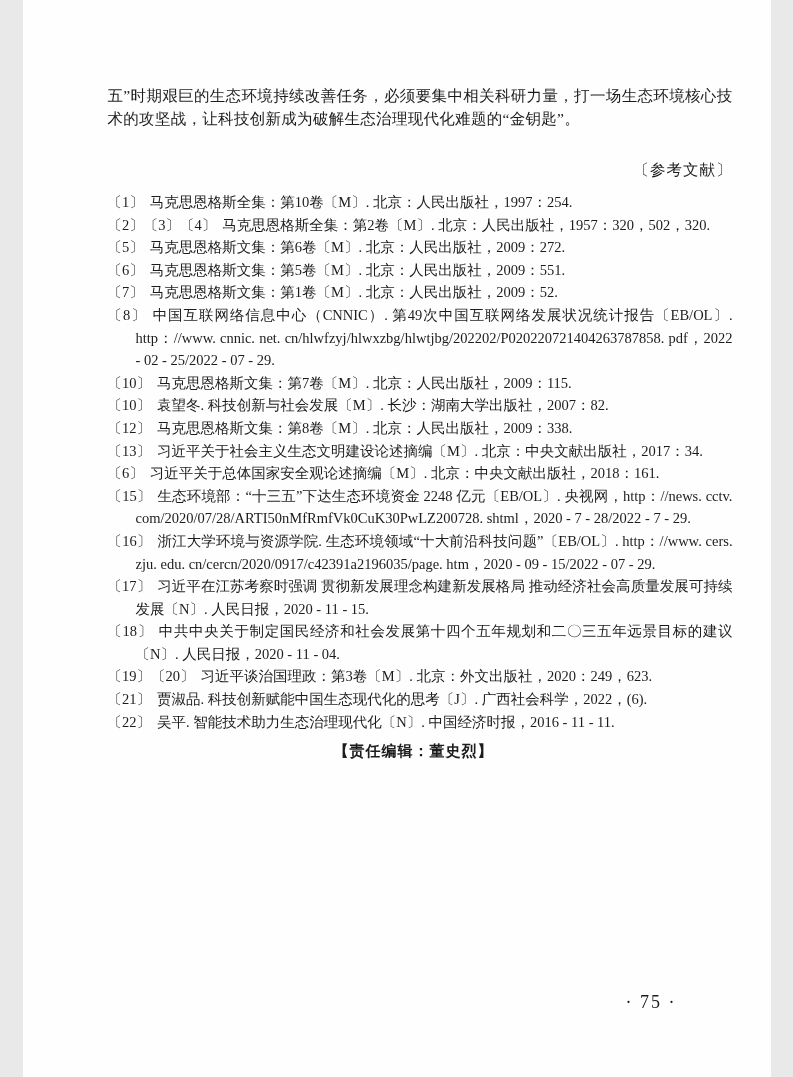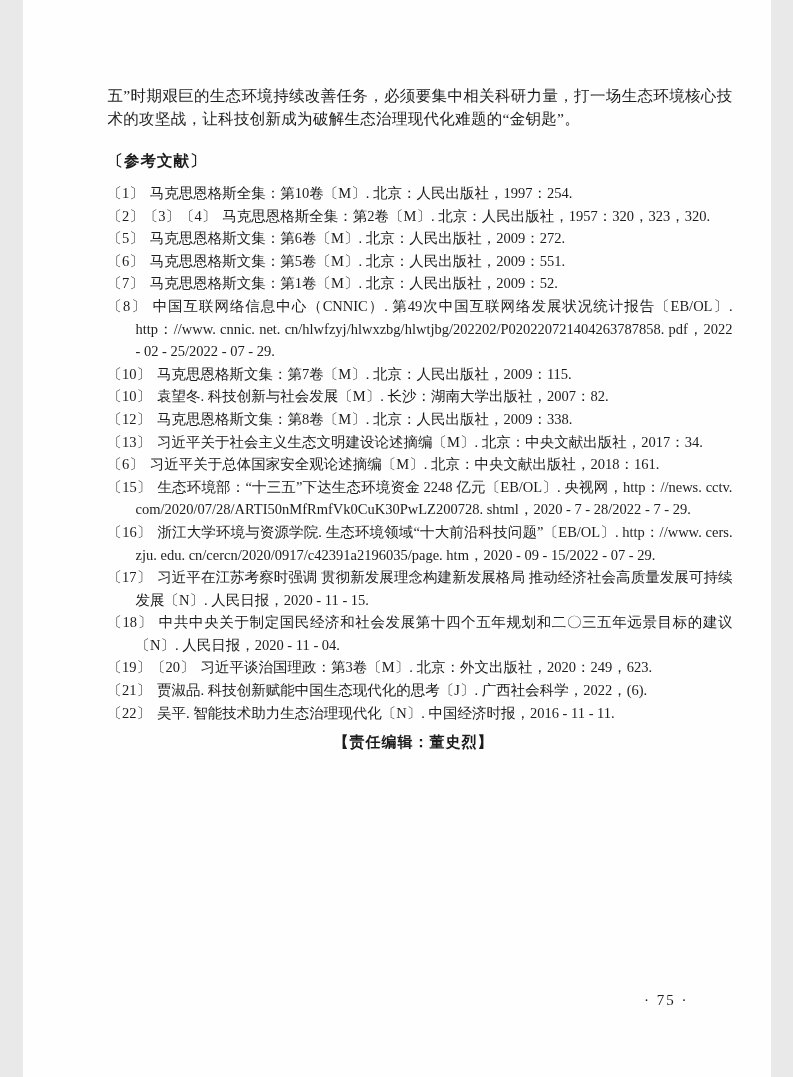--- a/index.html
+++ b/index.html
@@ -26,24 +26,24 @@
   }
   .body-paragraph {
     margin: 0;
     font-size: 15.5px;
     line-height: 23px;
     text-align: justify;
     text-justify: inter-ideograph;
     letter-spacing: 0.3px;
   }
   .references-heading {
-    margin: 21px 0 10px 0;
+    margin: 30px 0 10px 0;
     font-size: 15.5px;
-    font-weight: bold;
-    text-align: left;
+    font-weight: normal;
+    text-align: right;
     letter-spacing: 1px;
   }
   .ref-list {
     font-size: 14.5px;
     line-height: 22.6px;
   }
   .ref-item {
     padding-left: 28px;
     text-indent: -28px;
     text-align: justify;
@@ -57,40 +57,40 @@
     margin-top: 9px;
     padding-right: 13px;
     font-size: 15px;
     font-weight: bold;
     text-align: center;
     letter-spacing: 1px;
   }
   .page-number {
     position: absolute;
     top: 992px;
-    right: 82px;
-    font-size: 15px;
+    right: 94px;
+    font-size: 18px;
     letter-spacing: 2px;
   }
 </style>
 </head>
 <body>
 
 <div class="page">
   <div class="content">
 
     <p class="body-paragraph">五”时期艰巨的生态环境持续改善任务，必须要集中相关科研力量，打一场生态环境核心技术的攻坚战，让科技创新成为破解生态治理现代化难题的“金钥匙”。</p>
 
     <h2 class="references-heading">〔参考文献〕</h2>
 
     <div class="ref-list">
 
         <div class="ref-item"><span class="ref-label">〔1〕</span><span class="ref-text">马克思恩格斯全集：第10卷〔M〕. 北京：人民出版社，1997：254.</span></div>
 
-        <div class="ref-item"><span class="ref-label">〔2〕〔3〕〔4〕</span><span class="ref-text">马克思恩格斯全集：第2卷〔M〕. 北京：人民出版社，1957：320，323，320.</span></div>
+        <div class="ref-item"><span class="ref-label">〔2〕〔3〕〔4〕</span><span class="ref-text">马克思恩格斯全集：第2卷〔M〕. 北京：人民出版社，1957：320，502，320.</span></div>
 
         <div class="ref-item"><span class="ref-label">〔5〕</span><span class="ref-text">马克思恩格斯文集：第6卷〔M〕. 北京：人民出版社，2009：272.</span></div>
 
         <div class="ref-item"><span class="ref-label">〔6〕</span><span class="ref-text">马克思恩格斯文集：第5卷〔M〕. 北京：人民出版社，2009：551.</span></div>
 
         <div class="ref-item"><span class="ref-label">〔7〕</span><span class="ref-text">马克思恩格斯文集：第1卷〔M〕. 北京：人民出版社，2009：52.</span></div>
 
         <div class="ref-item"><span class="ref-label">〔8〕</span><span class="ref-text">中国互联网络信息中心（CNNIC）. 第49次中国互联网络发展状况统计报告〔EB/OL〕. http：//www. cnnic. net. cn/hlwfzyj/hlwxzbg/hlwtjbg/202202/P020220721404263787858. pdf，2022 - 02 - 25/2022 - 07 - 29.</span></div>
 
 

